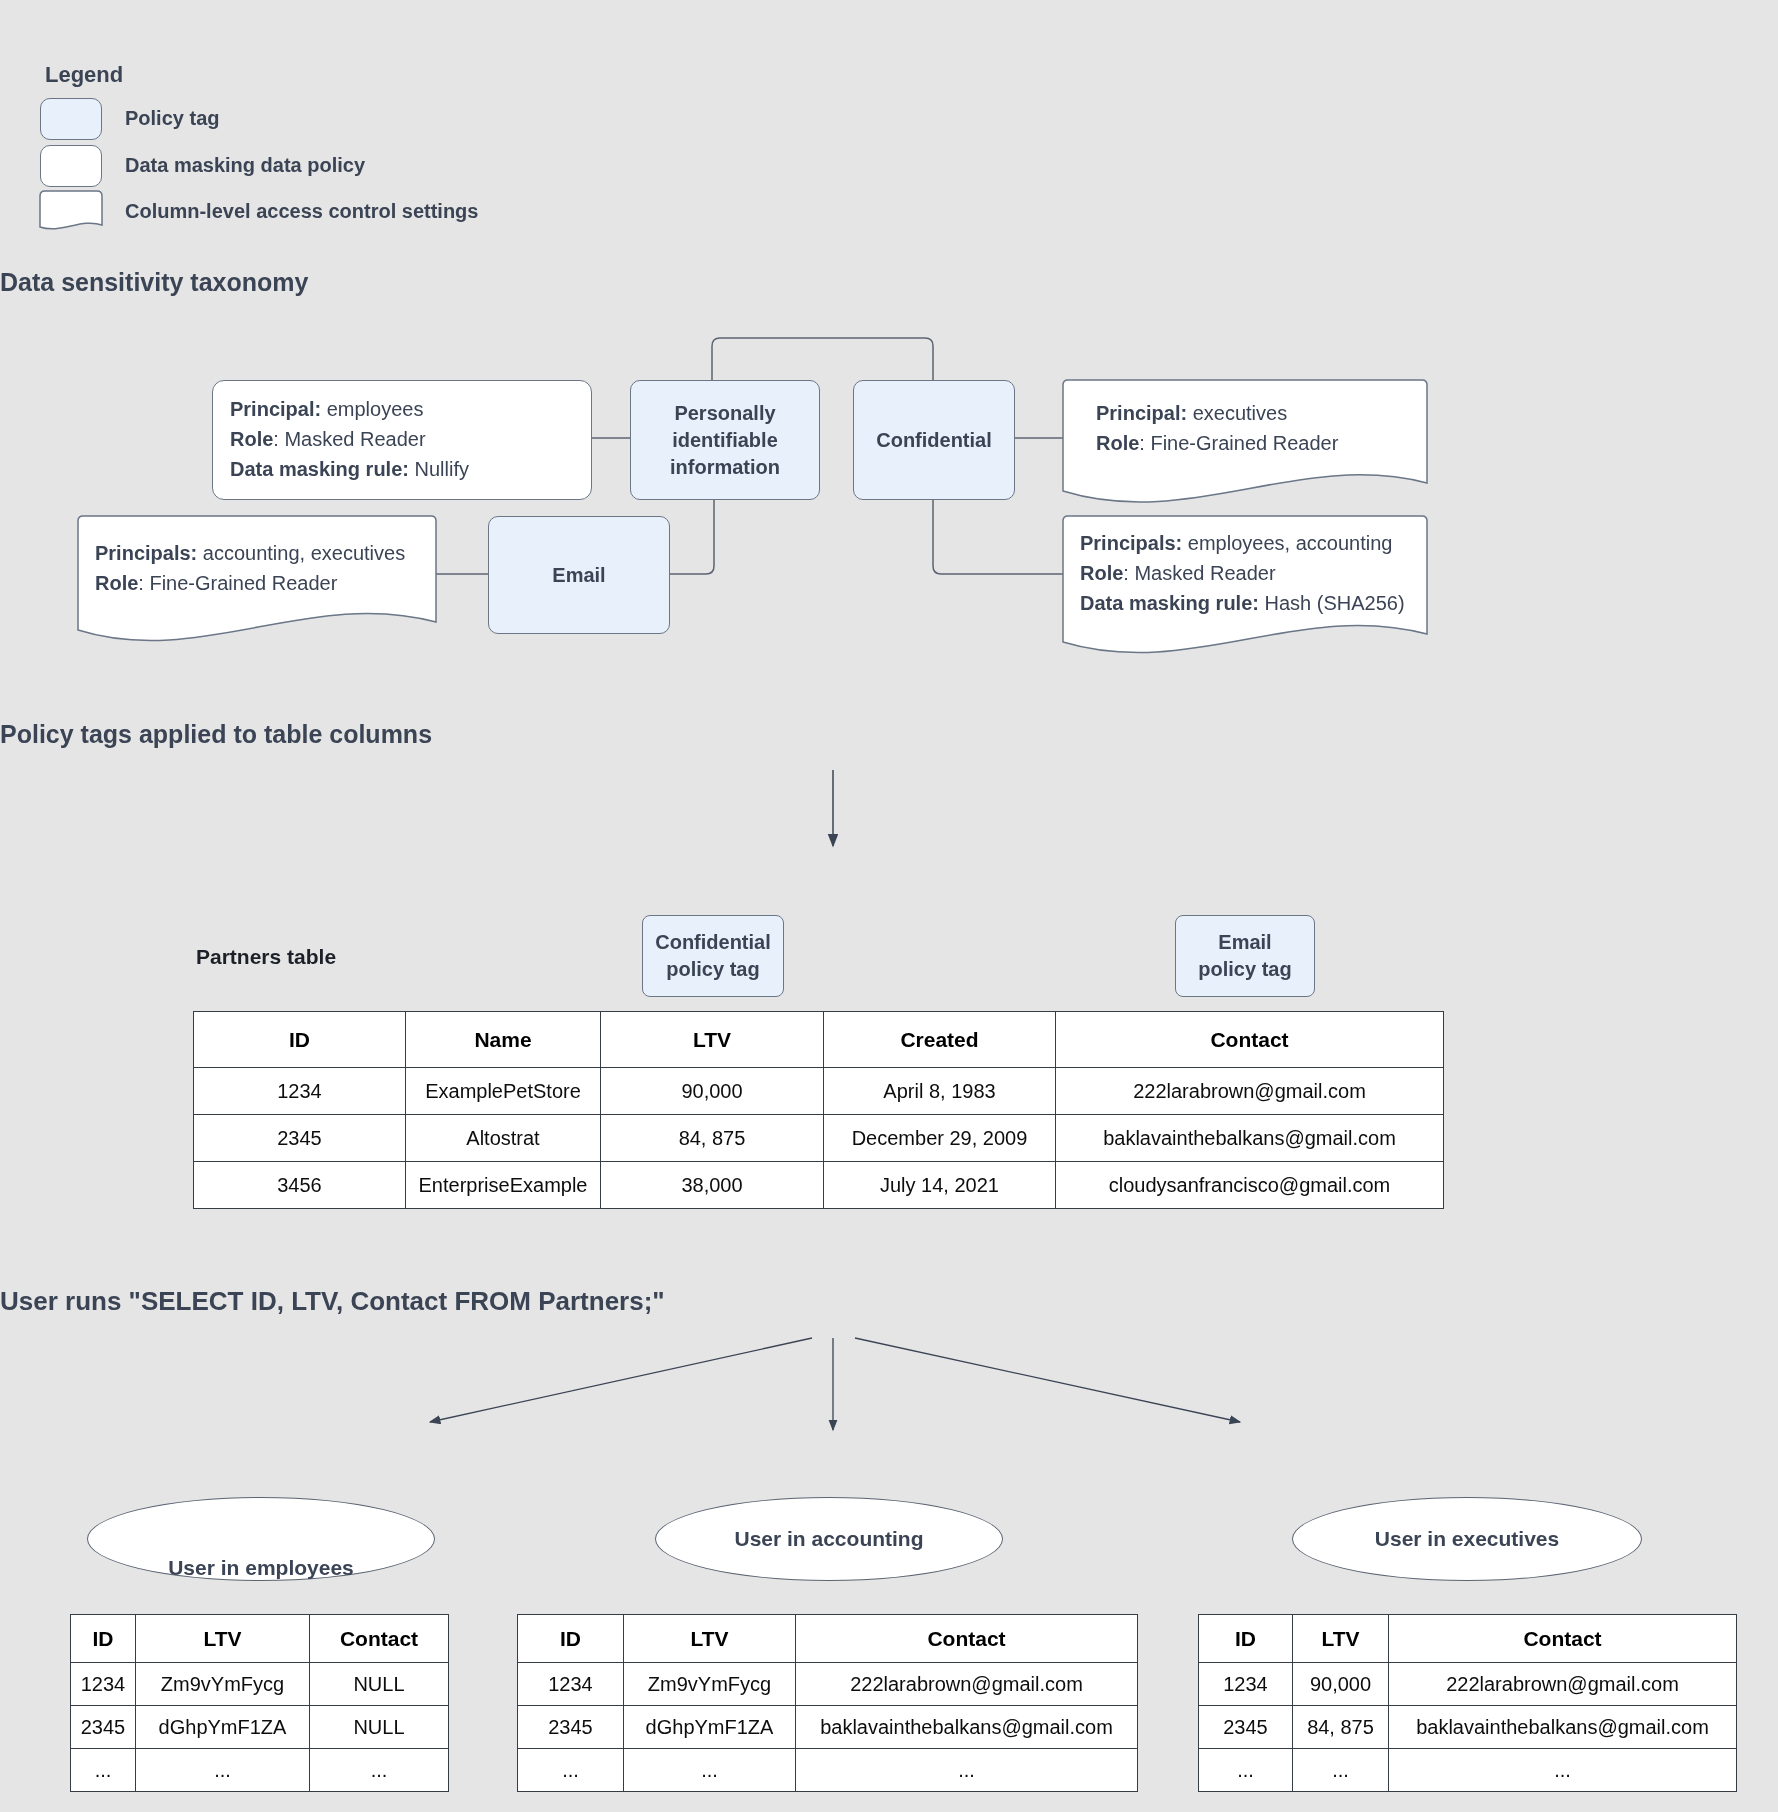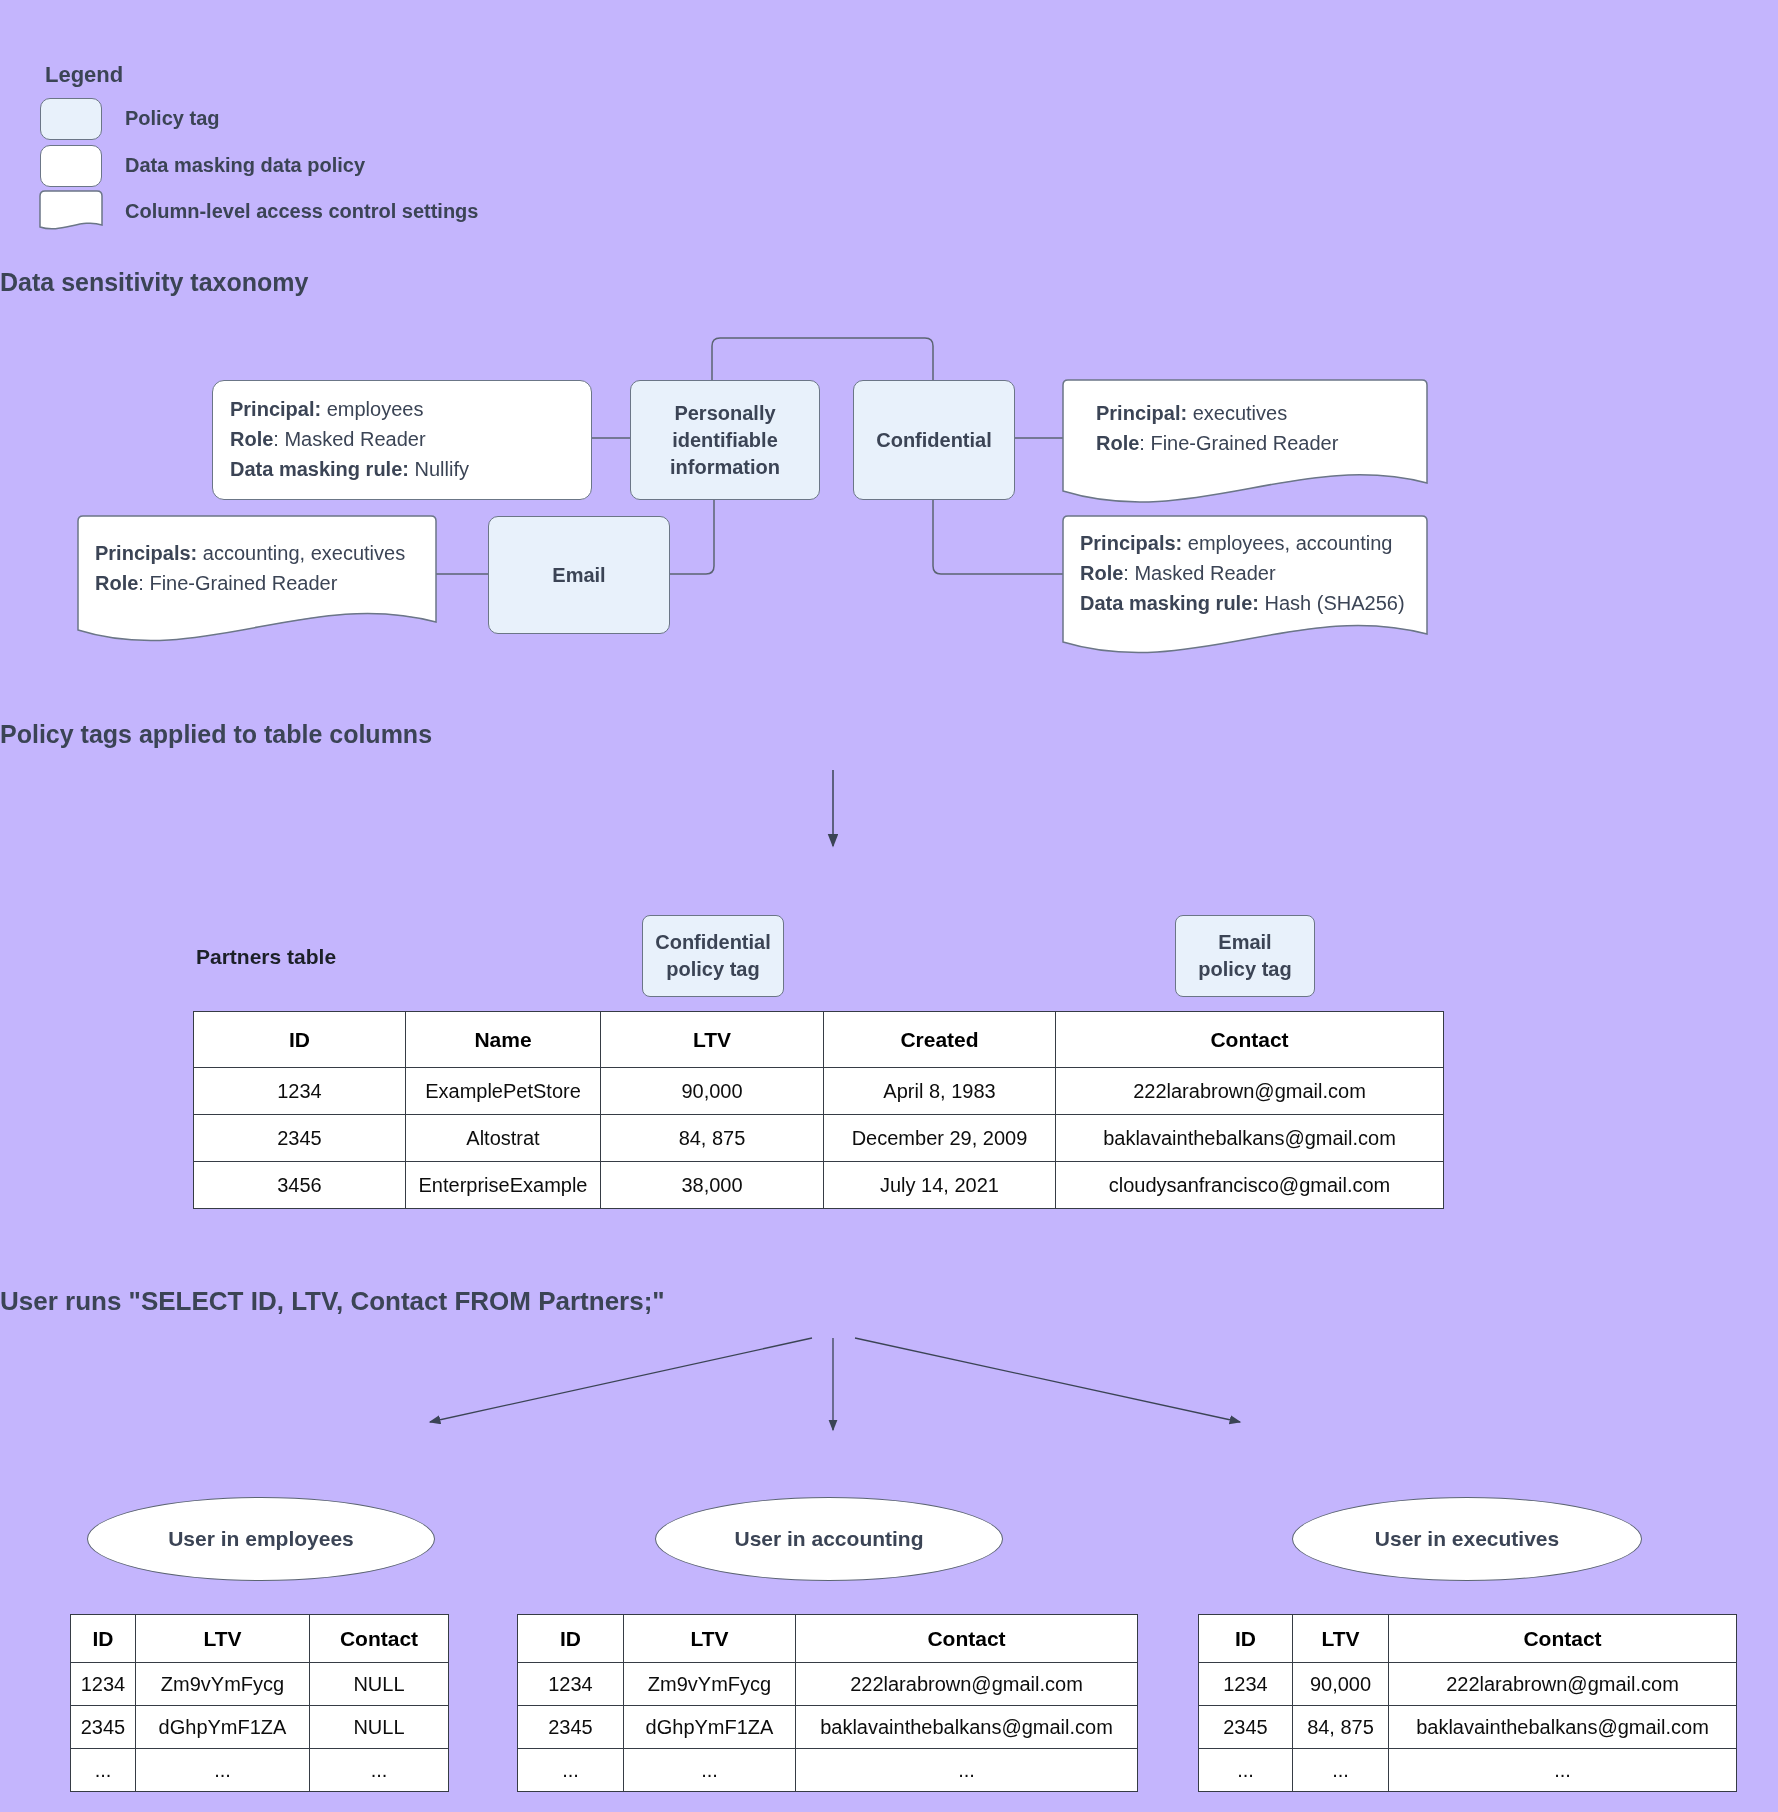--- a/index.html
+++ b/index.html
@@ -1,17 +1,17 @@
 <!DOCTYPE html>
 <html><head>
 <meta charset="utf-8">
 <style>
   html,body{margin:0;padding:0;background:#ffffff;}
   body{font-family:"Liberation Sans",sans-serif;color:#3b4455;}
-  #canvas{position:relative;width:1778px;height:1812px;background:#c4b5fd;overflow:hidden;}
+  #canvas{position:relative;width:1778px;height:1812px;background:#e5e5e5;overflow:hidden;}
   .a{position:absolute;}
   .bold{font-weight:bold;}
   svg.layer{position:absolute;left:0;top:0;pointer-events:none;}
   
   .sec-title{position:absolute;left:0;width:1666px;text-align:left;font-weight:bold;color:#3b4455;}
   
   .blue-box{position:absolute;background:#e8f1fb;border:1.5px solid #6b7687;border-radius:10px;
             display:flex;align-items:center;justify-content:center;text-align:center;
             font-weight:bold;font-size:20px;color:#3b4455;line-height:27px;}
   .white-box{position:absolute;background:#fff;border:1.5px solid #6b7687;border-radius:12px;}
@@ -161,21 +161,21 @@
       <td>EnterpriseExample</td>
       <td>38,000</td>
       <td>July 14, 2021</td>
       <td>cloudysanfrancisco@gmail.com</td>
     </tr>
   </tbody>
     </table>
 
   <div class="sec-title" style="top:1286px;font-size:26px;color:#3b4455;">User runs "SELECT ID, LTV, Contact FROM Partners;"</div>
 
-  <div class="oval" style="left:87px;top:1497px;width:346px;height:82px;">
+  <div class="oval" style="left:87px;top:1497px;width:346px;height:82px;align-items:flex-end;">
     <span>User in employees</span>
   </div>
   <div class="oval" style="left:655px;top:1497px;width:346px;height:82px;">
     <span>User in accounting</span>
   </div>
   <div class="oval" style="left:1292px;top:1497px;width:348px;height:82px;">
     <span>User in executives</span>
   </div>
 
   <table class="grid" style="left:70px;top:1600px;width:378px;">

